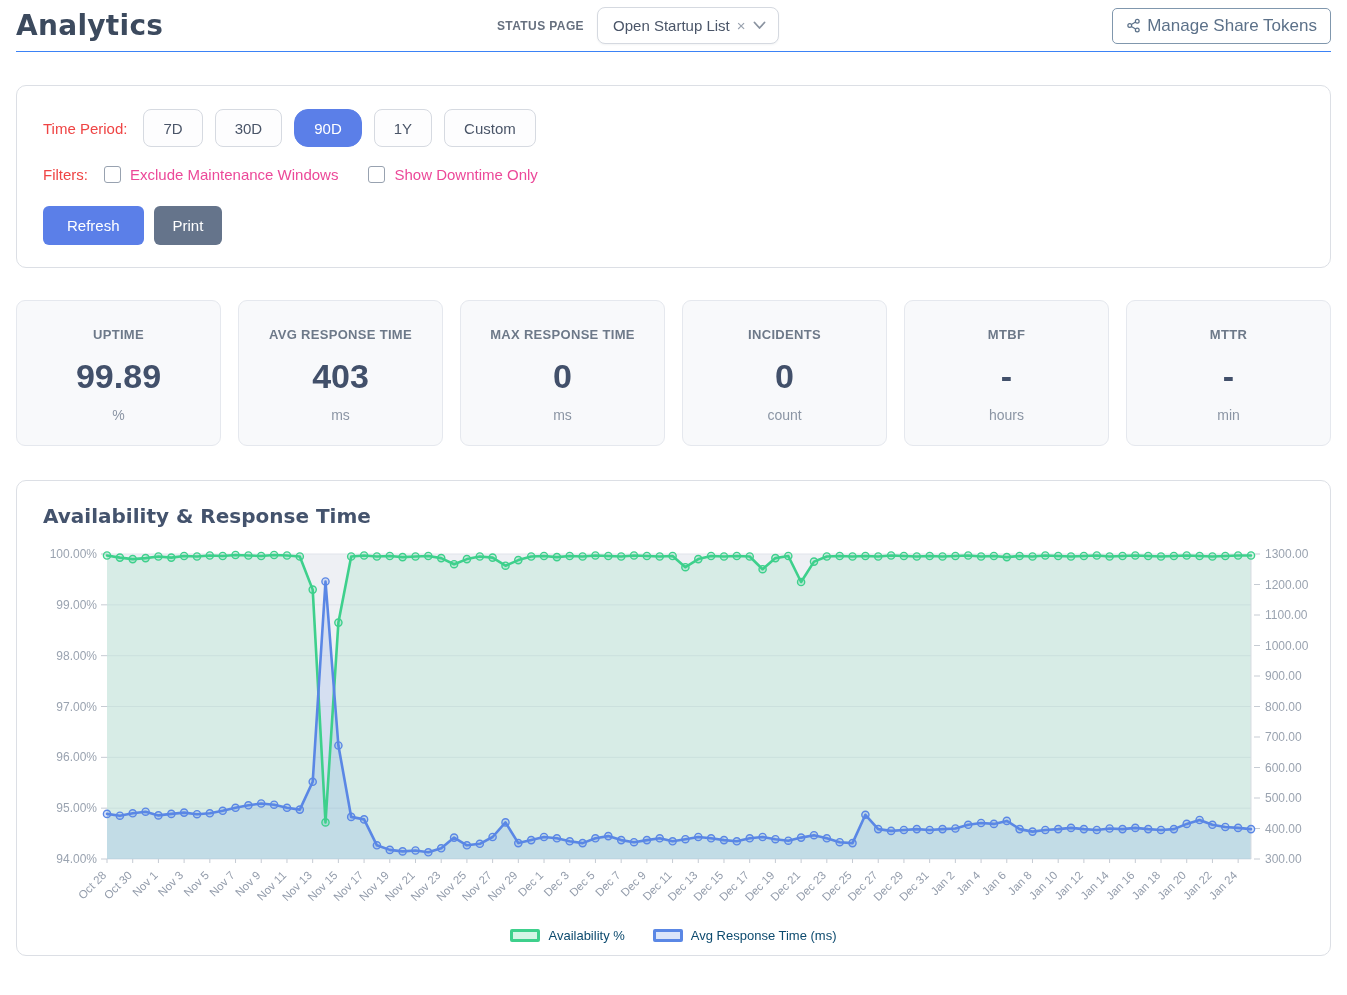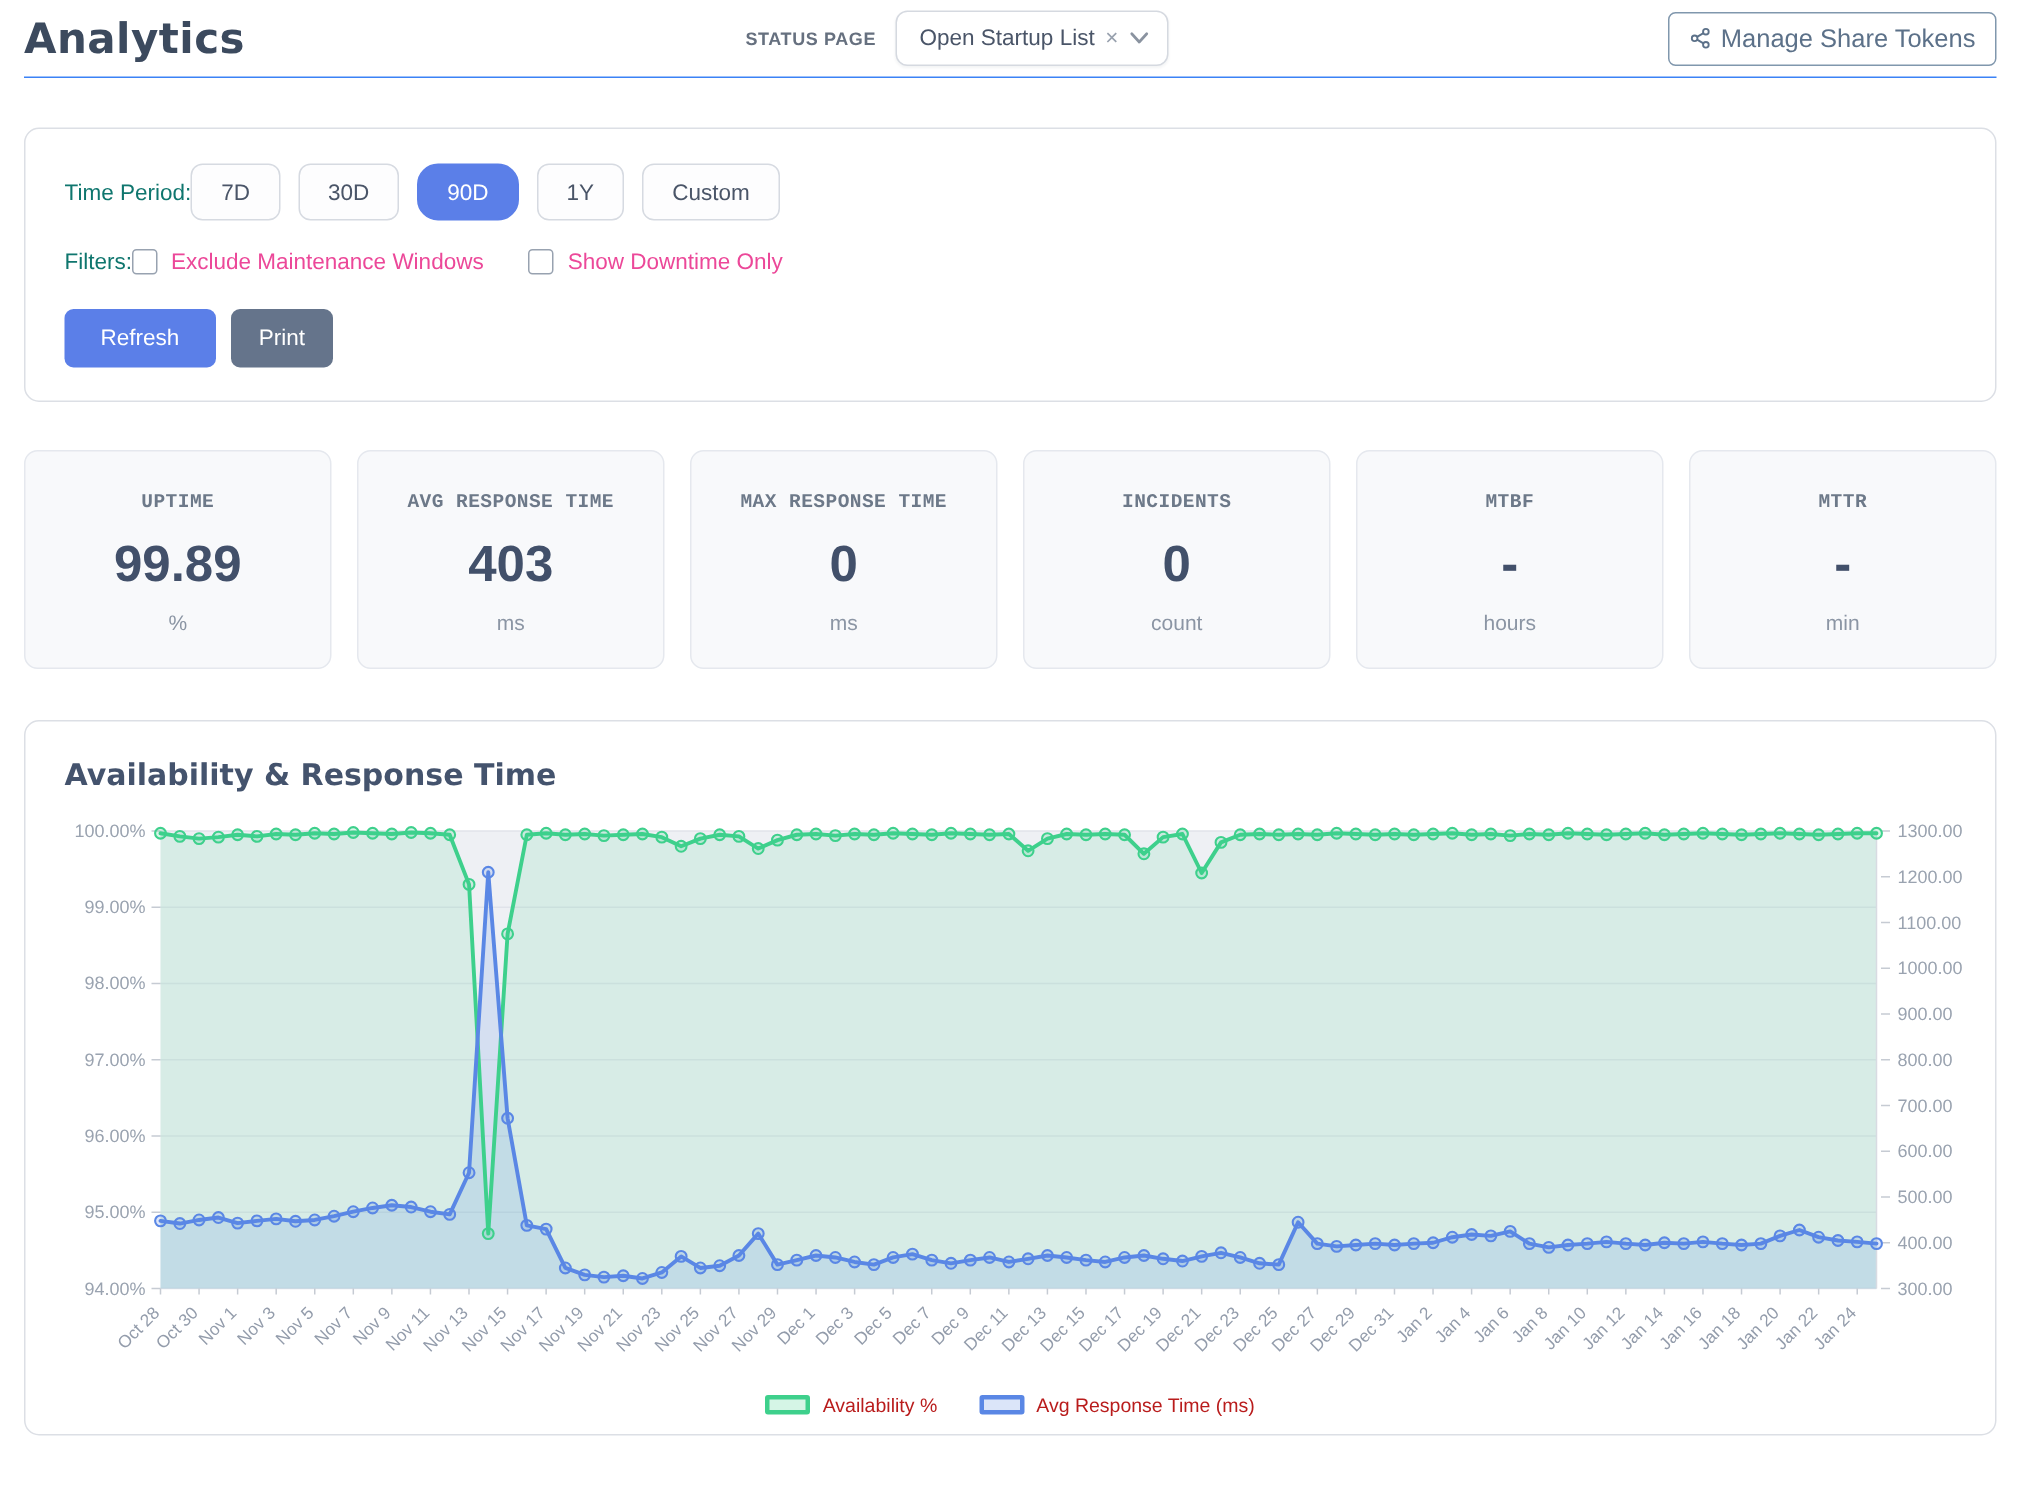--- a/index.html
+++ b/index.html
@@ -30,21 +30,21 @@
   .btn-outline {
     display:inline-flex; align-items:center; gap:6px;
     border:1px solid #8097ad; border-radius:5px; background:#fff;
     color:#5c7189; font-size:17px; padding:7px 13px; cursor:pointer;
     font-family:"Liberation Sans", sans-serif;
   }
   
   .panel { border:1px solid #dcdfe5; border-radius:10px; background:#fff; }
   .filter-panel { margin-top:33px; padding:23px 26px 22px; }
   .filter-row { display:flex; align-items:center; }
-  .row-label { font-size:15px; color:#0f766e; }
+  .row-label { font-size:15px; color:#ef4444; margin-right:16px; }
   .tp-group { display:flex; gap:12px; }
   .tp-btn {
     font-family:"Liberation Sans", sans-serif;
     font-size:15px; color:#4a5568; height:38px; padding:0 19px;
     border:1px solid #d6dae1; border-radius:8px; background:#fdfdfe; cursor:pointer;
   }
   .tp-btn.active { background:#5b7fe8; border-color:#5b7fe8; color:#fff;border-radius:14px; }
   .filters-row { margin-top:19px; }
   .cb-item { display:flex; align-items:center; margin-right:30px; cursor:pointer; }
   .cb-box { width:17px; height:17px; border:1.5px solid #98a2b0; border-radius:3px; background:#fff; margin-right:9px; flex:none; }
@@ -53,32 +53,32 @@
   .btn-solid {
     font-family:"Liberation Sans", sans-serif;
     border:none; border-radius:6px; color:#fff; font-size:15px;
     padding:11px 24px; cursor:pointer;
   }
   .btn-refresh { background:#5b7fe8; }
   .btn-print { background:#65748b; padding:11px 19px; }
   
   .stats-row { margin-top:32px; display:grid; grid-template-columns:repeat(6,1fr); gap:17px; }
   .stat-card { background:#f8f9fb; border:1px solid #e5e8ee; border-radius:9px; text-align:center; padding:26px 8px 22px; }
-  .stat-label { font-size:13px; font-weight:700; color:#6d7989; letter-spacing:0.3px;font-family:Liberation Mono, monospace; }
+  .stat-label { font-size:13px; font-weight:700; color:#6d7989; letter-spacing:0.3px; }
   .stat-value { font-size:34px; font-weight:700; color:#42506a; margin:15px 0 11px; }
   .stat-unit { font-size:14px; color:#8b95a4; }
   
   .chart-panel { margin-top:34px; padding:23px 26px 4px; }
   .chart-title {
     font-family:"DejaVu Sans", sans-serif;
     font-size:20px; font-weight:700; color:#44536d; margin:0;
   }
   .chart-wrap { margin-top:12px; }
   .legend { display:flex; justify-content:center; align-items:center; gap:28px; margin:0 0 8px; }
-  .legend-item { display:flex; align-items:center; font-size:13px; color:#b91c1c; }
+  .legend-item { display:flex; align-items:center; font-size:13px; color:#0c4a6e; }
   .legend-swatch { width:30px; height:13px; border-radius:2px; margin-right:8px; border-style:solid; border-width:3px; }
 </style>
 </head>
 <body>
 
 <header class="topbar">
   <h1 class="app-title">Analytics</h1>
   <div class="topbar-center">
     <span class="status-page-label">STATUS PAGE</span>
     <div class="status-select">

